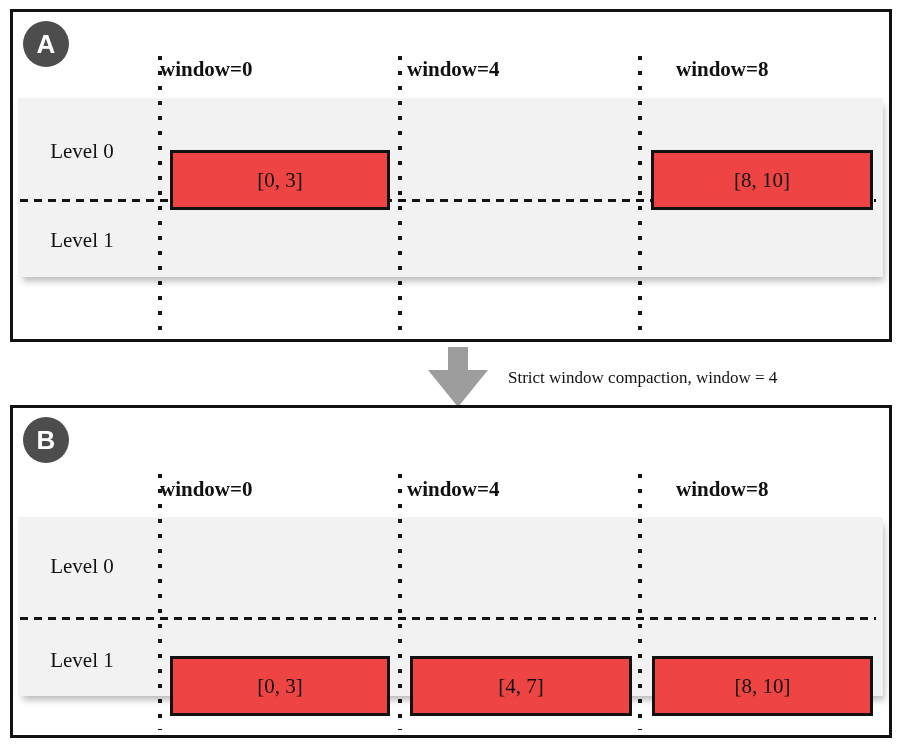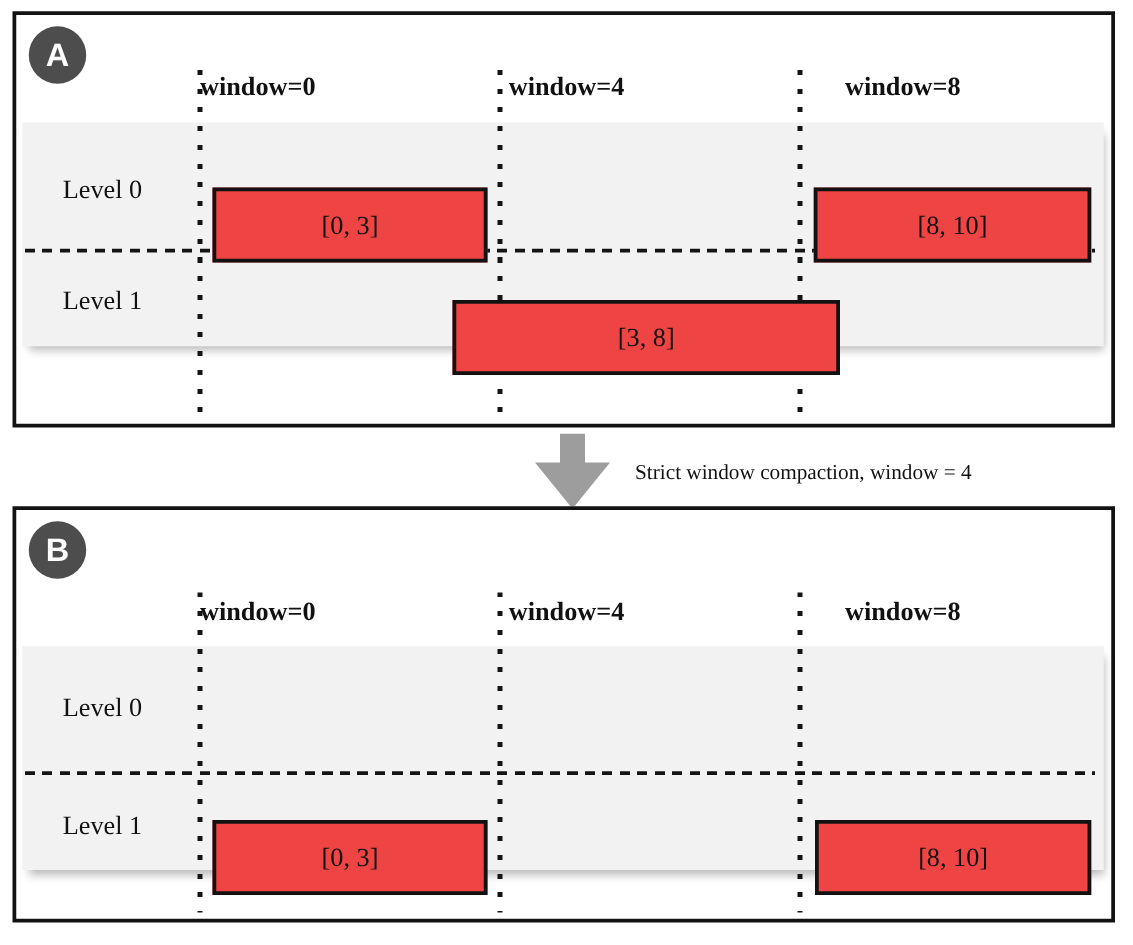--- a/index.html
+++ b/index.html
@@ -82,23 +82,20 @@
     <div class="dots d0"></div>
     <div class="dots d1"></div>
     <div class="dots d2"></div>
     <div class="dashed"></div>
     <div class="row-label rl0">Level 0</div>
     <div class="row-label rl1">Level 1</div>
     <div class="boxrow br0">
         <div class="ibox" style="left: 157px; width: 220px;">[0, 3]</div>
         <div class="ibox" style="left: 638px; width: 222px;">[8, 10]</div>
       </div>
-    <div class="boxrow br1">
-        <div class="ibox" style="left: 349px; width: 310px;">[3, 8]</div>
-      </div>
   </section>
 
   <div class="arrow-group">
     <div class="arrow-shaft"></div>
     <div class="arrow-head"></div>
     <div class="arrow-label">Strict window compaction, window = 4</div>
   </div>
 
   <section class="panel pB">
     <div class="badge">B</div>
@@ -108,17 +105,18 @@
     <div class="band"></div>
     <div class="dots d0"></div>
     <div class="dots d1"></div>
     <div class="dots d2"></div>
     <div class="dashed"></div>
     <div class="row-label rl0">Level 0</div>
     <div class="row-label rl1">Level 1</div>
     <div class="boxrow br0"></div>
     <div class="boxrow br1">
         <div class="ibox" style="left: 157px; width: 220px;">[0, 3]</div>
+        <div class="ibox" style="left: 397px; width: 222px;">[4, 7]</div>
         <div class="ibox" style="left: 639px; width: 221px;">[8, 10]</div>
       </div>
   </section>
 
 </div>
 
 </body></html>

